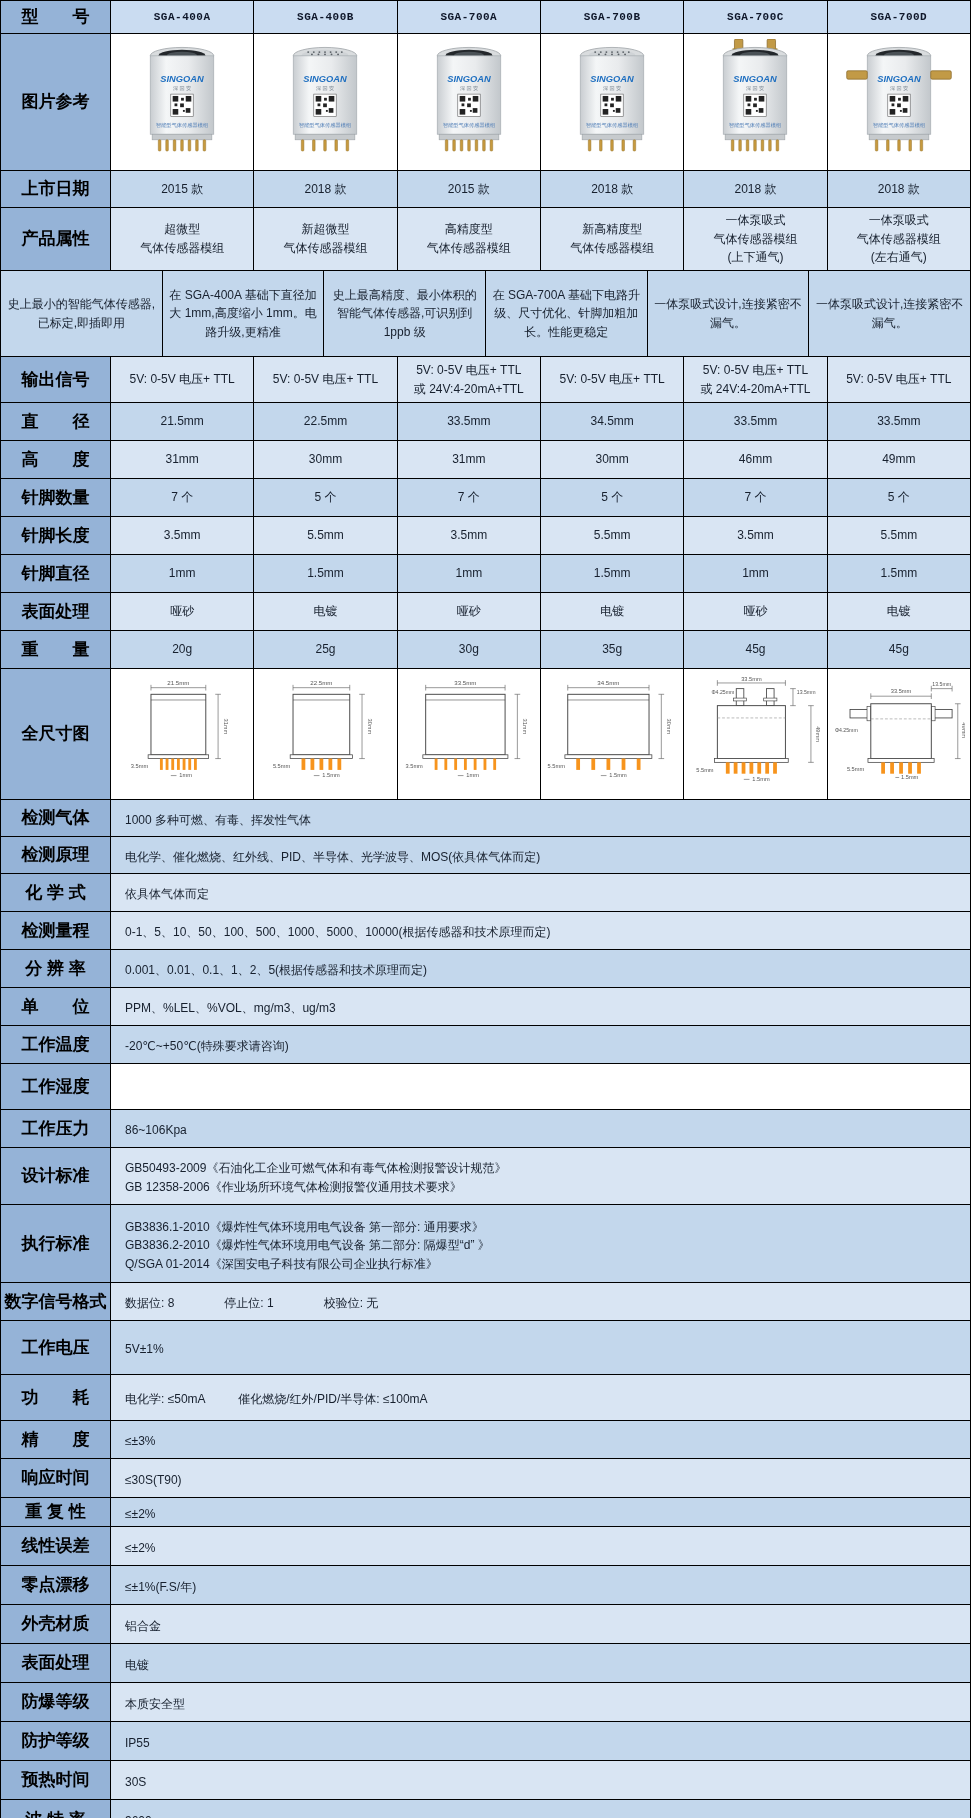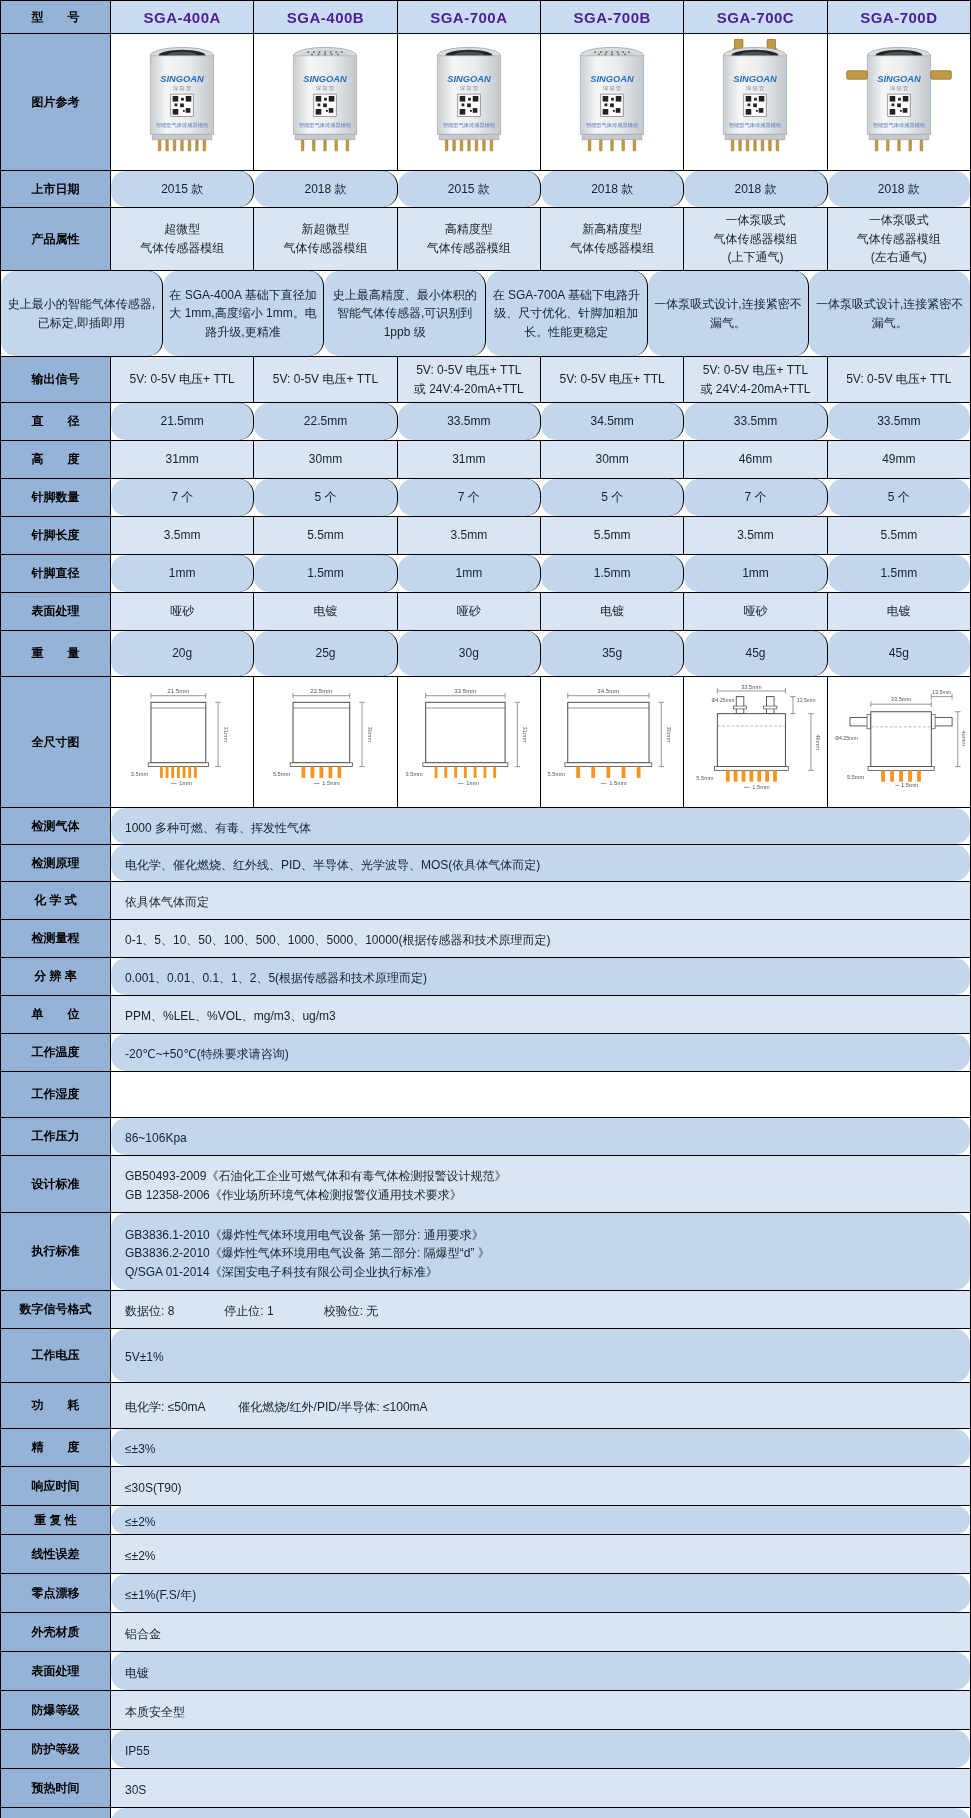--- a/index.html
+++ b/index.html
@@ -33,41 +33,42 @@
     align-items:center;
     justify-content:center;
     text-align:center;
     overflow:hidden;
   }
   .cell.label{
     width:110px;
     flex:0 0 110px;
     background:var(--c-label);
     font-weight:bold;
-    font-size:12px;
+    font-size:17px;
     color:#000;
     border-right:1px solid var(--c-border);
     white-space:pre-wrap;
     line-height:1.25;
   }
   .cell.val{
     flex:1 1 0;
     border-right:1px solid var(--c-border);
     font-size:12px;
     padding:2px 5px;
   }
   .cell.val:last-child{border-right:none;}
   .cell.hdr{
     background:var(--c-hdr);
     font-weight:bold;
-    font-size:15px;
-    color:#4c1d95;
+    font-size:11px;
+    color:#0f172a;
     letter-spacing:.5px;
-  }
-  .band-m{background:var(--c-band-m);border-radius:15px;}
+    font-family:Liberation Mono, monospace;
+  }
+  .band-m{background:var(--c-band-m);}
   .band-l{background:var(--c-band-l);}
   .white{background:#ffffff;}
   .vtext{
     white-space:pre-wrap;
     line-height:1.55;
     display:block;
   }
   .cell.fullval{
     flex:1 1 0;
     justify-content:flex-start;
@@ -529,21 +530,21 @@
       <div class="cell val band-l">
       <span class="vtext">电镀</span>
       </div>
       <div class="cell val band-l">
       <span class="vtext">哑砂</span>
       </div>
       <div class="cell val band-l">
       <span class="vtext">电镀</span>
       </div>
     </div>
-    <div class="row" style="height:46px">
+    <div class="row" style="height:38px">
     <div class="cell label">重　　量</div>
       <div class="cell val band-m">
       <span class="vtext">20g</span>
       </div>
       <div class="cell val band-m">
       <span class="vtext">25g</span>
       </div>
       <div class="cell val band-m">
       <span class="vtext">30g</span>
       </div>

